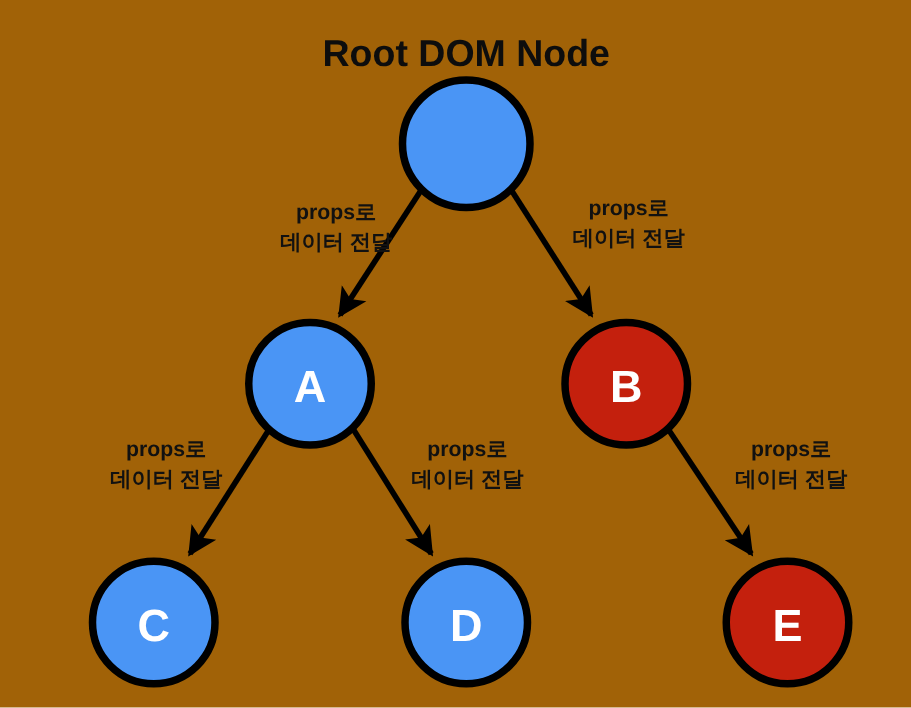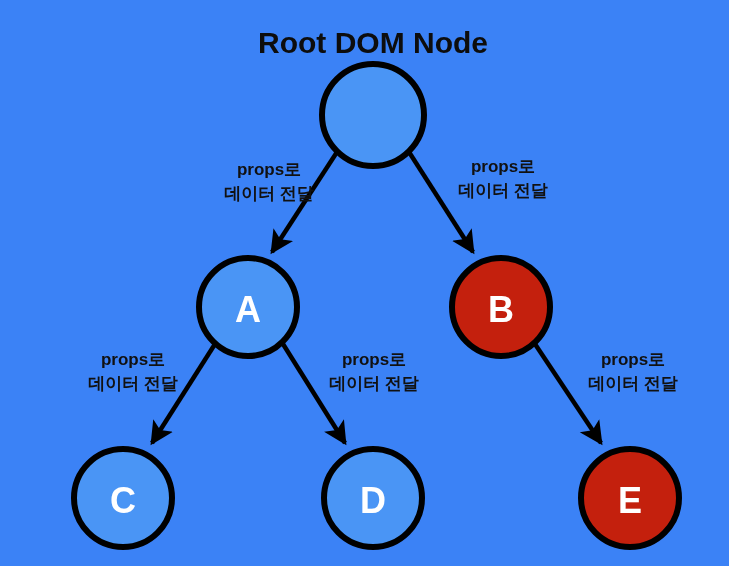--- a/index.html
+++ b/index.html
@@ -7,21 +7,21 @@
     padding: 0;
     background: #ffffff;
   }
   body {
     font-family: "Liberation Sans", "DejaVu Sans", sans-serif;
   }
   #stage {
     position: relative;
     width: 729px;
     height: 566px;
-    background: #3b82f6;
+    background: #a16207;
     overflow: hidden;
   }
   #diagram-svg {
     position: absolute;
     left: 0;
     top: 0;
     width: 729px;
     height: 566px;
   }
   .title-text {

